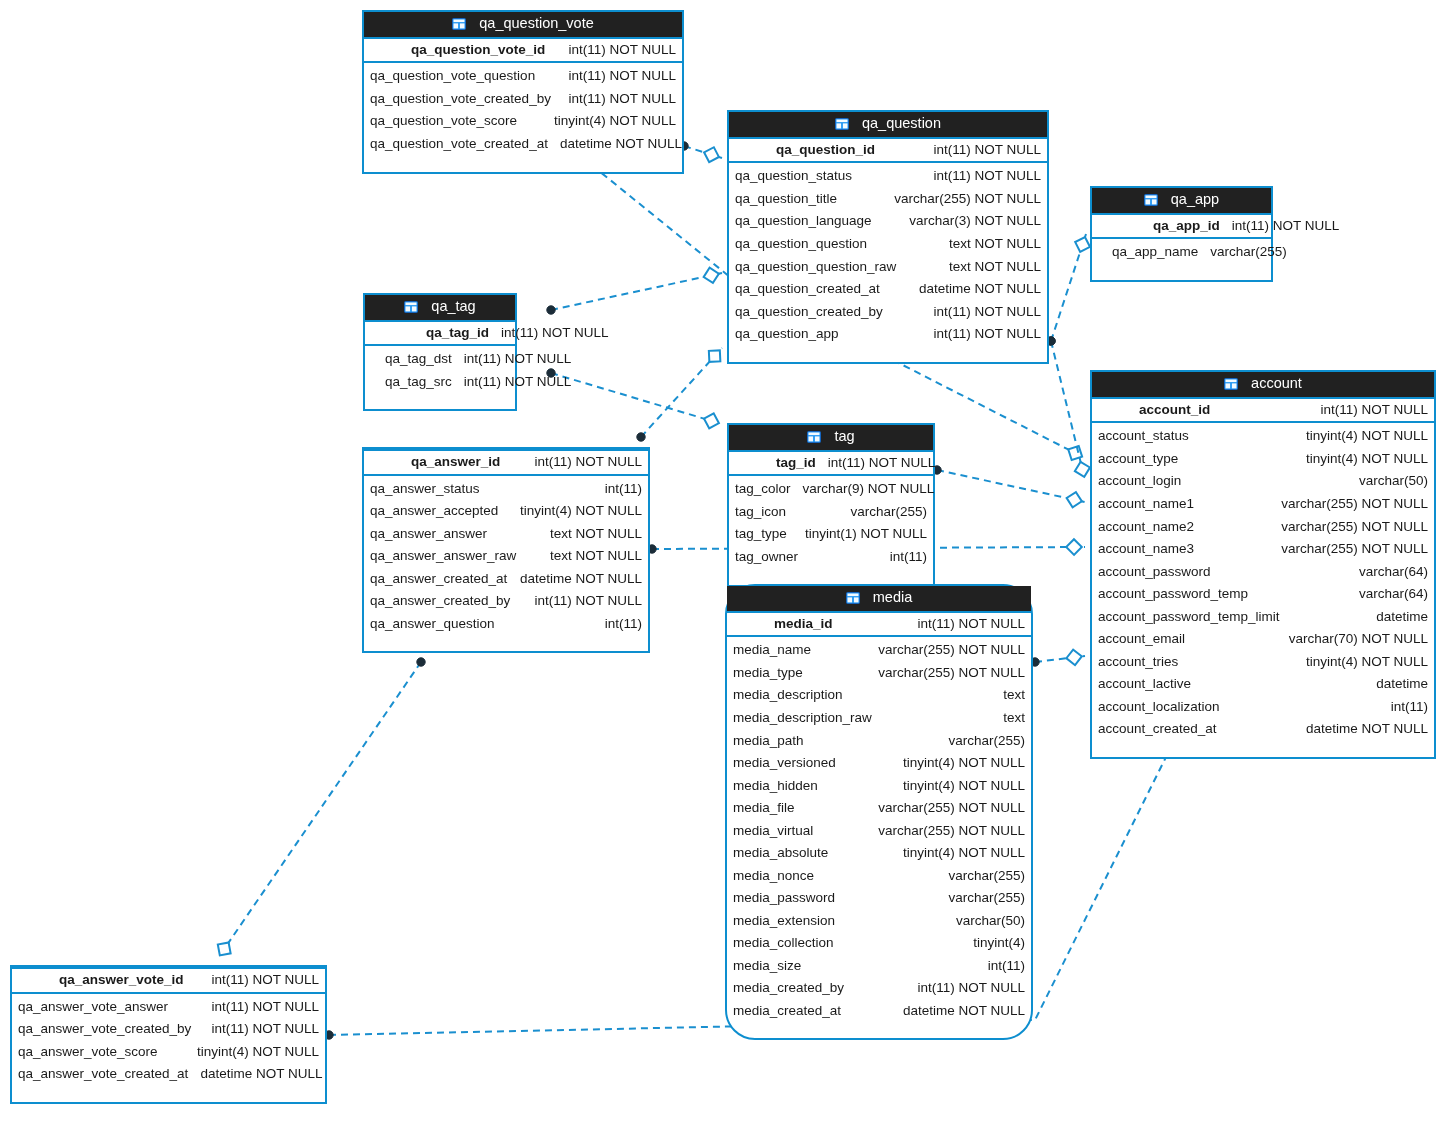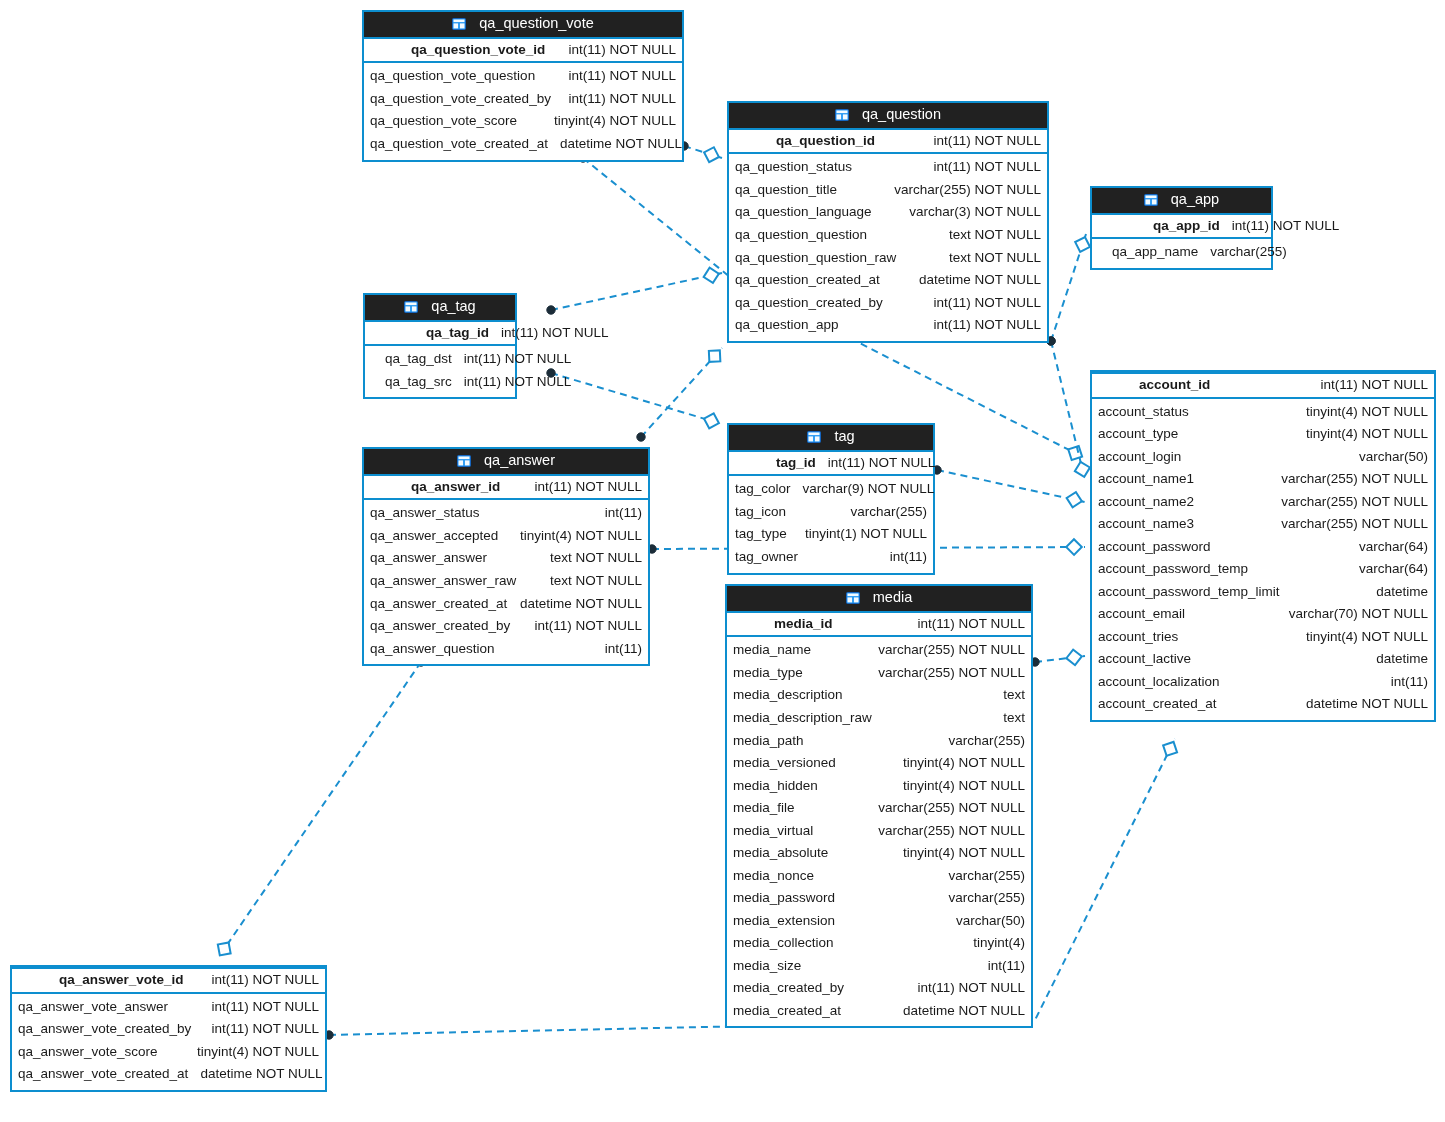--- a/index.html
+++ b/index.html
@@ -46,21 +46,21 @@
     color:#1a1a1a;
     line-height:1.52;
     white-space:nowrap;
   }
   .col-row.pk .cname{font-weight:bold;}
   .cname{flex:0 0 auto;}
   .ctype{flex:1 1 auto;text-align:right;padding-left:12px;}
   
   .table-box.lefttypes .ctype{text-align:left;flex:0 0 auto;}
   .table-box.lefttypes .col-row{justify-content:flex-start;margin-left:14px;}
-  .cols{padding:2px 0 4px 0;}
+  .cols{padding:2px 0 16px 0;}
 </style>
 </head>
 <body>
 
 <div id="canvas">
   <svg id="edges">
       <g>
         <path d="M684 146 L722 158" fill="none" stroke="#1a8fcf" stroke-width="2" stroke-dasharray="7 5" stroke-linecap="butt"></path>
         <circle cx="684" cy="146" r="4.2" fill="#1b2c38" stroke="#1b2c38"></circle>
         <rect x="706.0105906835245" y="149.18755495269193" width="11" height="11" fill="#ffffff" stroke="#1a8fcf" stroke-width="2" transform="rotate(62.52556837372287 711.5105906835245 154.68755495269193)"></rect>
@@ -149,21 +149,21 @@
         <div class="col-row">
           <span class="cname">qa_question_vote_score</span>
           <span class="ctype">tinyint(4) NOT NULL</span>
         </div>
         <div class="col-row">
           <span class="cname">qa_question_vote_created_at</span>
           <span class="ctype">datetime NOT NULL</span>
         </div>
       </div>
     </div>
-    <div class="table-box" style="left: 727px; top: 101px; width: 322px;">
+    <div class="table-box" style="left: 727px; top: 110px; width: 322px;">
       <div class="tbl-header">
         <span class="tbl-icon"><svg width="14" height="12" viewBox="0 0 14 12">
             <rect x="0.5" y="0.5" width="13" height="11" rx="1" fill="#2196f3" stroke="#1565c0"></rect>
             <rect x="1.5" y="1.5" width="11" height="2.6" fill="#ffffff" opacity="0.95"></rect>
             <rect x="1.5" y="5.4" width="4.6" height="5" fill="#ffffff" opacity="0.95"></rect>
             <rect x="7.9" y="5.4" width="4.6" height="5" fill="#ffffff" opacity="0.95"></rect>
           </svg></span>
         <span>qa_question</span>
       </div>
       <div class="pk-row">
@@ -286,20 +286,29 @@
           <span class="cname">tag_type</span>
           <span class="ctype">tinyint(1) NOT NULL</span>
         </div>
         <div class="col-row">
           <span class="cname">tag_owner</span>
           <span class="ctype">int(11)</span>
         </div>
       </div>
     </div>
     <div class="table-box" style="left: 1090px; top: 370px; width: 346px;">
+      <div class="tbl-header">
+        <span class="tbl-icon"><svg width="14" height="12" viewBox="0 0 14 12">
+            <rect x="0.5" y="0.5" width="13" height="11" rx="1" fill="#2196f3" stroke="#1565c0"></rect>
+            <rect x="1.5" y="1.5" width="11" height="2.6" fill="#ffffff" opacity="0.95"></rect>
+            <rect x="1.5" y="5.4" width="4.6" height="5" fill="#ffffff" opacity="0.95"></rect>
+            <rect x="7.9" y="5.4" width="4.6" height="5" fill="#ffffff" opacity="0.95"></rect>
+          </svg></span>
+        <span>account</span>
+      </div>
       <div class="pk-row">
         <div class="col-row pk">
           <span class="cname">account_id</span>
           <span class="ctype">int(11) NOT NULL</span>
         </div>
       </div>
       <div class="cols">
         <div class="col-row">
           <span class="cname">account_status</span>
           <span class="ctype">tinyint(4) NOT NULL</span>
@@ -352,29 +361,20 @@
           <span class="cname">account_localization</span>
           <span class="ctype">int(11)</span>
         </div>
         <div class="col-row">
           <span class="cname">account_created_at</span>
           <span class="ctype">datetime NOT NULL</span>
         </div>
       </div>
     </div>
     <div class="table-box" style="left: 362px; top: 447px; width: 288px;">
-      <div class="tbl-header">
-        <span class="tbl-icon"><svg width="14" height="12" viewBox="0 0 14 12">
-            <rect x="0.5" y="0.5" width="13" height="11" rx="1" fill="#2196f3" stroke="#1565c0"></rect>
-            <rect x="1.5" y="1.5" width="11" height="2.6" fill="#ffffff" opacity="0.95"></rect>
-            <rect x="1.5" y="5.4" width="4.6" height="5" fill="#ffffff" opacity="0.95"></rect>
-            <rect x="7.9" y="5.4" width="4.6" height="5" fill="#ffffff" opacity="0.95"></rect>
-          </svg></span>
-        <span>qa_answer</span>
-      </div>
       <div class="pk-row">
         <div class="col-row pk">
           <span class="cname">qa_answer_id</span>
           <span class="ctype">int(11) NOT NULL</span>
         </div>
       </div>
       <div class="cols">
         <div class="col-row">
           <span class="cname">qa_answer_status</span>
           <span class="ctype">int(11)</span>
@@ -398,21 +398,21 @@
         <div class="col-row">
           <span class="cname">qa_answer_created_by</span>
           <span class="ctype">int(11) NOT NULL</span>
         </div>
         <div class="col-row">
           <span class="cname">qa_answer_question</span>
           <span class="ctype">int(11)</span>
         </div>
       </div>
     </div>
-    <div class="table-box" style="left: 725px; top: 584px; width: 308px;">
+    <div class="table-box" style="left: 725px; top: 584px; width: 308px; border-radius: 30px;">
       <div class="tbl-header">
         <span class="tbl-icon"><svg width="14" height="12" viewBox="0 0 14 12">
             <rect x="0.5" y="0.5" width="13" height="11" rx="1" fill="#2196f3" stroke="#1565c0"></rect>
             <rect x="1.5" y="1.5" width="11" height="2.6" fill="#ffffff" opacity="0.95"></rect>
             <rect x="1.5" y="5.4" width="4.6" height="5" fill="#ffffff" opacity="0.95"></rect>
             <rect x="7.9" y="5.4" width="4.6" height="5" fill="#ffffff" opacity="0.95"></rect>
           </svg></span>
         <span>media</span>
       </div>
       <div class="pk-row">

